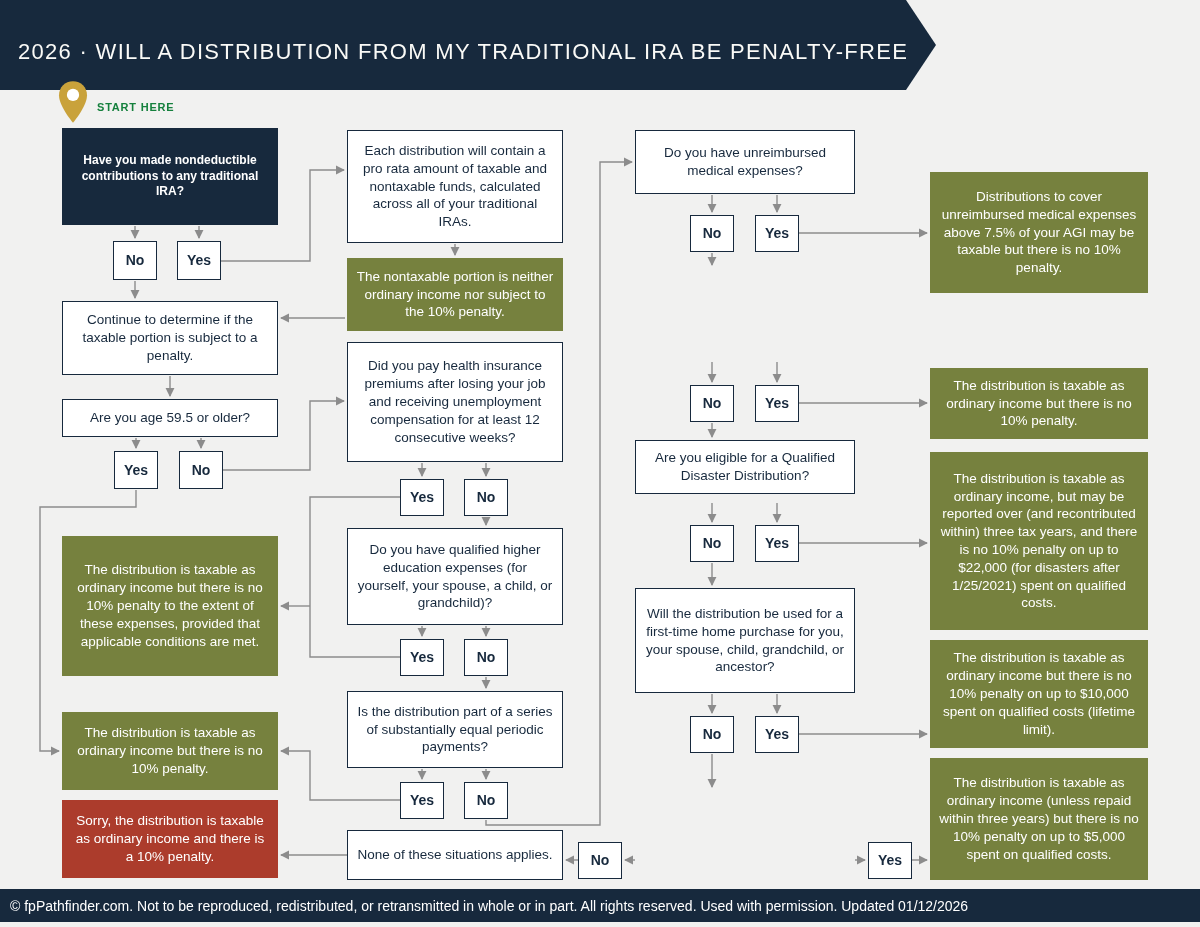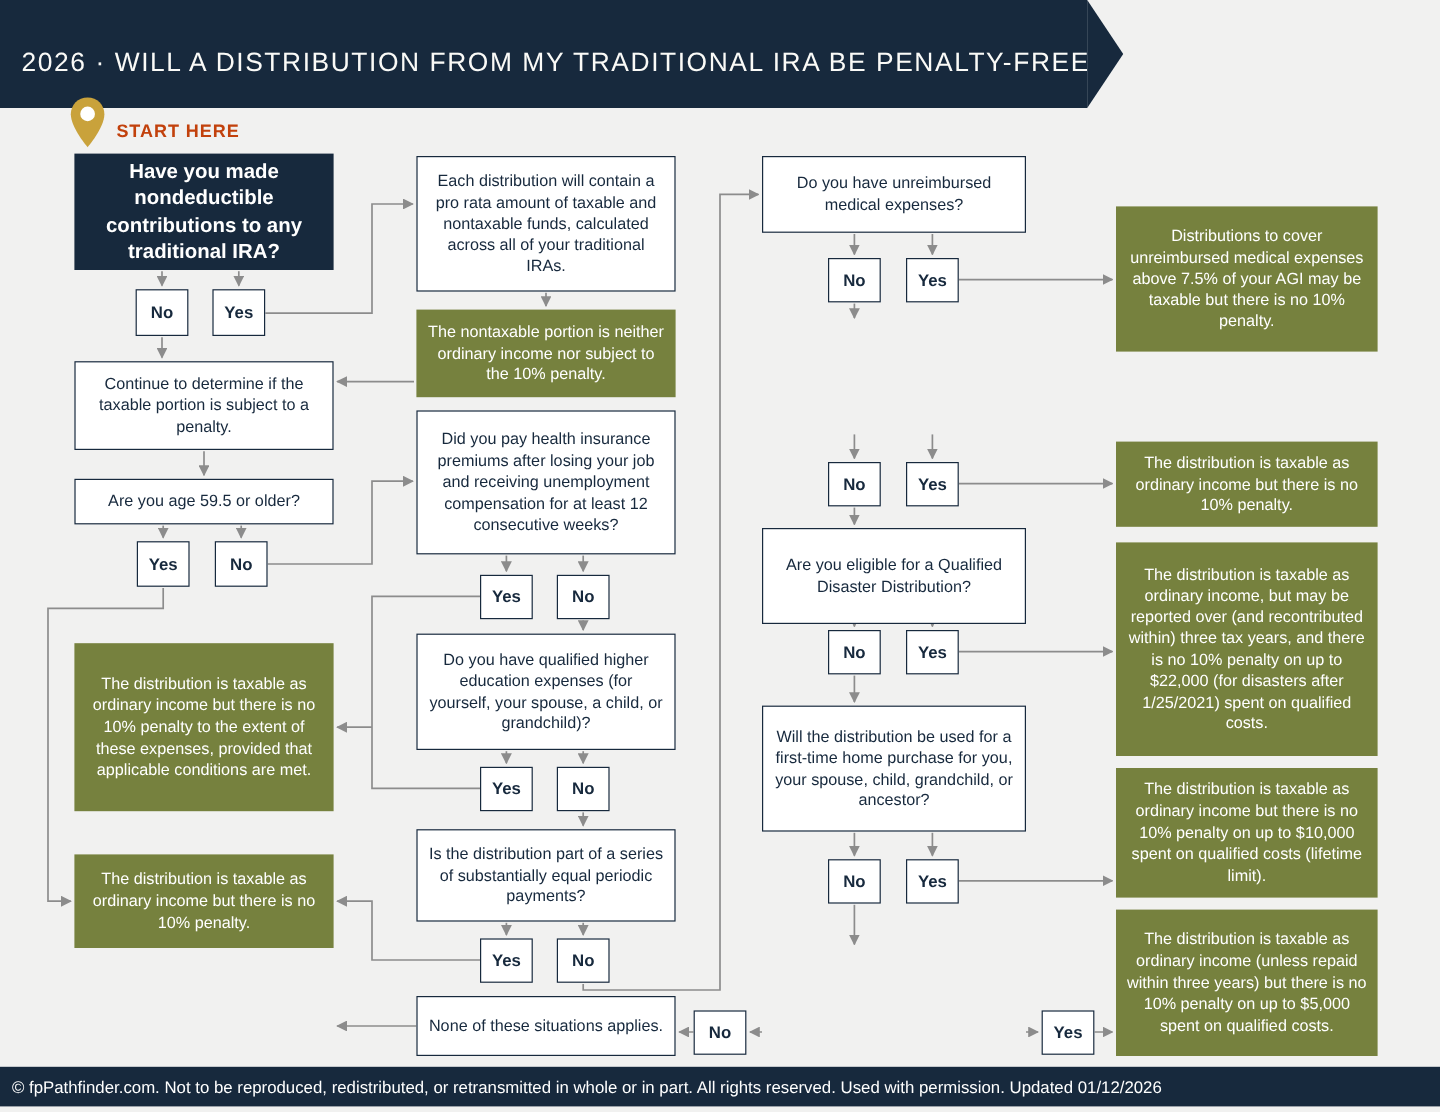--- a/index.html
+++ b/index.html
@@ -9,28 +9,28 @@
 
   .topbar { position:absolute; left:0; top:0; width:906px; height:90px; background:#17293D; display:flex; align-items:center; }
   .topbar h1 { color:#FAFAF7; font-size:22px; font-weight:400; letter-spacing:1.3px; padding-left:18px; white-space:nowrap;margin-top:14px; }
   .topbar-point { position:absolute; left:906px; top:0; width:0; height:0;
                   border-top:45px solid transparent; border-bottom:45px solid transparent; border-left:30px solid #17293D; }
 
   .bottombar { position:absolute; left:0; top:889px; width:1200px; height:33px; background:#17293D;
                color:#FFFFFF; display:flex; align-items:center; font-size:14px; padding-left:10px; }
 
   .pin-wrap { position:absolute; left:57px; top:80px; width:32px; height:44px; }
-  .start-label { position:absolute; left:97px; top:101px; color:#c2410c; font-weight:bold; font-size:15px; letter-spacing:0.8px; }
+  .start-label { position:absolute; left:97px; top:101px; color:#15803d; font-weight:bold; font-size:11px; letter-spacing:0.8px; }
 
   .connectors { position:absolute; left:0; top:0; pointer-events:none; }
 
   .node { position:absolute; display:flex; align-items:center; justify-content:center; text-align:center;
           font-size:13.5px; line-height:1.32; color:#17293D; padding:4px 9px; }
   .q    { background:#FFFFFF; border:1.5px solid #17293D; }
-  .navy { background:#17293D; color:#FFFFFF; font-weight:bold; font-size:17px; }
+  .navy { background:#17293D; color:#FFFFFF; font-weight:bold; font-size:12px; }
   .olive{ background:#76813E; color:#FFFFFF; }
   .red  { background:#AC3C2C; color:#FFFFFF; }
   .yn   { background:#FFFFFF; border:1.5px solid #17293D; font-weight:bold; font-size:14px; padding:12px; }
 </style>
 </head>
 <body>
 
 <div class="canvas">
 
   <header class="topbar">
@@ -102,40 +102,41 @@
 
   <div class="node navy" style="left:62px;top:128px;width:216px;height:97px">Have you made nondeductible contributions to any traditional IRA?</div>
   <div class="node yn" style="left:113px;top:241px;width:44px;height:39px">No</div>
   <div class="node yn" style="left:177px;top:241px;width:44px;height:39px">Yes</div>
   <div class="node q" style="left:62px;top:301px;width:216px;height:74px">Continue to determine if the taxable portion is subject to a penalty.</div>
   <div class="node q" style="left:62px;top:399px;width:216px;height:38px">Are you age 59.5 or older?</div>
   <div class="node yn" style="left:114px;top:451px;width:44px;height:38px">Yes</div>
   <div class="node yn" style="left:179px;top:451px;width:44px;height:38px">No</div>
   <div class="node olive" style="left:62px;top:536px;width:216px;height:140px">The distribution is taxable as ordinary income but there is no 10% penalty to the extent of these expenses, provided that applicable conditions are met.</div>
   <div class="node olive" style="left:62px;top:712px;width:216px;height:78px">The distribution is taxable as ordinary income but there is no 10% penalty.</div>
+  <div class="node red" style="left:62px;top:800px;width:216px;height:78px">Sorry, the distribution is taxable as ordinary income and there is a 10% penalty.</div>
 
   <div class="node q" style="left:347px;top:130px;width:216px;height:113px">Each distribution will contain a pro rata amount of taxable and nontaxable funds, calculated across all of your traditional IRAs.</div>
   <div class="node olive" style="left:347px;top:258px;width:216px;height:73px">The nontaxable portion is neither ordinary income nor subject to the 10% penalty.</div>
   <div class="node q" style="left:347px;top:342px;width:216px;height:120px">Did you pay health insurance premiums after losing your job and receiving unemployment compensation for at least 12 consecutive weeks?</div>
   <div class="node yn" style="left:400px;top:479px;width:44px;height:37px">Yes</div>
   <div class="node yn" style="left:464px;top:479px;width:44px;height:37px">No</div>
   <div class="node q" style="left:347px;top:528px;width:216px;height:97px">Do you have qualified higher education expenses (for yourself, your spouse, a child, or grandchild)?</div>
   <div class="node yn" style="left:400px;top:639px;width:44px;height:37px">Yes</div>
   <div class="node yn" style="left:464px;top:639px;width:44px;height:37px">No</div>
   <div class="node q" style="left:347px;top:691px;width:216px;height:77px">Is the distribution part of a series of substantially equal periodic payments?</div>
   <div class="node yn" style="left:400px;top:782px;width:44px;height:37px">Yes</div>
   <div class="node yn" style="left:464px;top:782px;width:44px;height:37px">No</div>
   <div class="node q" style="left:347px;top:830px;width:216px;height:50px">None of these situations applies.</div>
 
   <div class="node q" style="left:635px;top:130px;width:220px;height:64px">Do you have unreimbursed medical expenses?</div>
   <div class="node yn" style="left:690px;top:215px;width:44px;height:37px">No</div>
   <div class="node yn" style="left:755px;top:215px;width:44px;height:37px">Yes</div>
   <div class="node yn" style="left:690px;top:385px;width:44px;height:37px">No</div>
   <div class="node yn" style="left:755px;top:385px;width:44px;height:37px">Yes</div>
-  <div class="node q" style="left:635px;top:440px;width:220px;height:80px">Are you eligible for a Qualified Disaster Distribution?</div>
+  <div class="node q" style="left:635px;top:440px;width:220px;height:54px">Are you eligible for a Qualified Disaster Distribution?</div>
   <div class="node yn" style="left:690px;top:525px;width:44px;height:37px">No</div>
   <div class="node yn" style="left:755px;top:525px;width:44px;height:37px">Yes</div>
   <div class="node q" style="left:635px;top:588px;width:220px;height:105px">Will the distribution be used for a first-time home purchase for you, your spouse, child, grandchild, or ancestor?</div>
   <div class="node yn" style="left:690px;top:716px;width:44px;height:37px">No</div>
   <div class="node yn" style="left:755px;top:716px;width:44px;height:37px">Yes</div>
   <div class="node yn" style="left:578px;top:842px;width:44px;height:37px">No</div>
   <div class="node yn" style="left:868px;top:842px;width:44px;height:37px">Yes</div>
 
   <div class="node olive" style="left:930px;top:172px;width:218px;height:121px">Distributions to cover unreimbursed medical expenses above 7.5% of your AGI may be taxable but there is no 10% penalty.</div>
   <div class="node olive" style="left:930px;top:368px;width:218px;height:71px">The distribution is taxable as ordinary income but there is no 10% penalty.</div>

